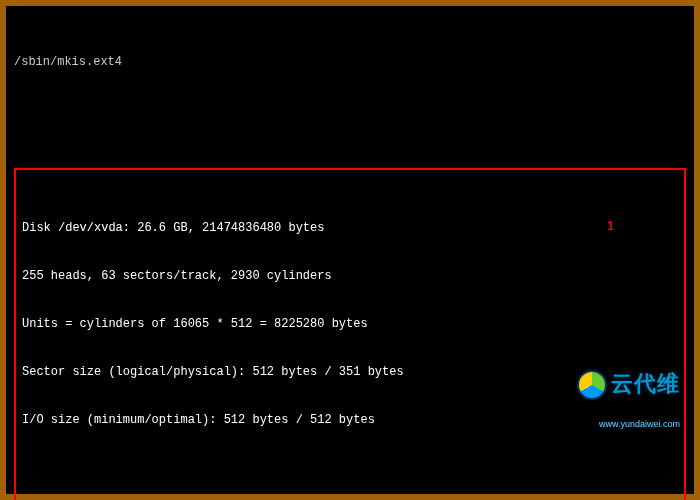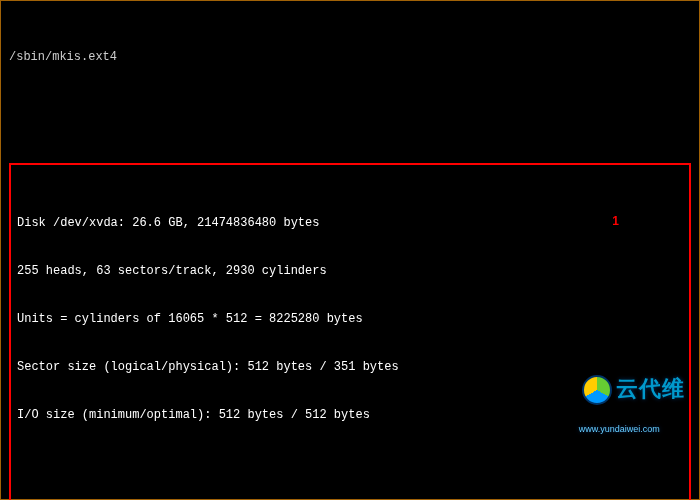--- a/index.html
+++ b/index.html
@@ -1,29 +1,29 @@
 <!DOCTYPE html>
 <html><head>
 <meta charset="utf-8">
 <style>
   html,body{margin:0;padding:0;background:#000;width:700px;height:500px;overflow:hidden}
   .term{font-family:"Courier New",monospace;font-size:12px;line-height:16px;color:#fff;
         white-space:pre;padding:0;position:relative;width:700px;height:500px;
-        background:#000;box-sizing:border-box;border:1px solid #a16207}
+        background:#000;box-sizing:border-box;border:6px solid #a16207}
   .line{padding-left:8px}
   .grey{color:#ccc}
   .box{border:2px solid #f00;margin:2px 8px;padding:2px 6px;position:relative}
   .annot{position:absolute;right:70px;color:#f00;font-weight:bold;font-family:Arial,sans-serif;font-size:12px}
   .a1{top:48px}
   .logo{position:absolute;right:14px;bottom:30px;font-family:Liberation Sans, sans-serif;
         font-size:22px;font-weight:bold;color:#09c;text-shadow:0 0 4px #036;letter-spacing:1px}
   .logo .swirl{display:inline-block;width:26px;height:26px;border-radius:50%;
         background:conic-gradient(#6c3 0 120deg,#09f 120deg 240deg,#fc0 240deg 360deg);
         vertical-align:middle;margin-right:4px;border:2px solid #036}
-  .logo .sub{display:block;font-size:9px;color:#6cf;font-weight:normal;letter-spacing:0;text-align:center}
+  .logo .sub{display:block;font-size:9px;color:#6cf;font-weight:normal;letter-spacing:0;text-align:right}
 </style>
 </head>
 <body>
 
 <div class="term">
 
   <div class="line grey">/sbin/mkis.ext4</div>
   <div class="line"> </div>
 
   <div class="box">

